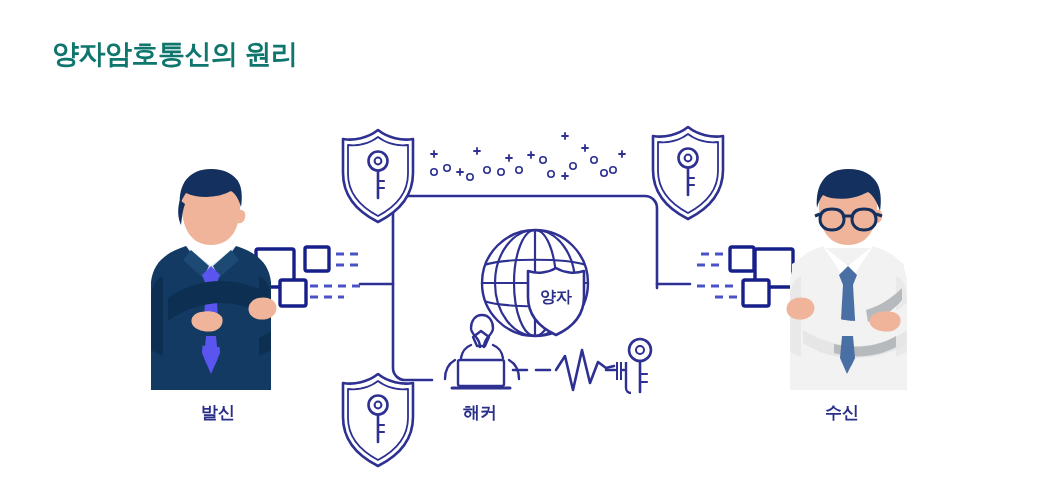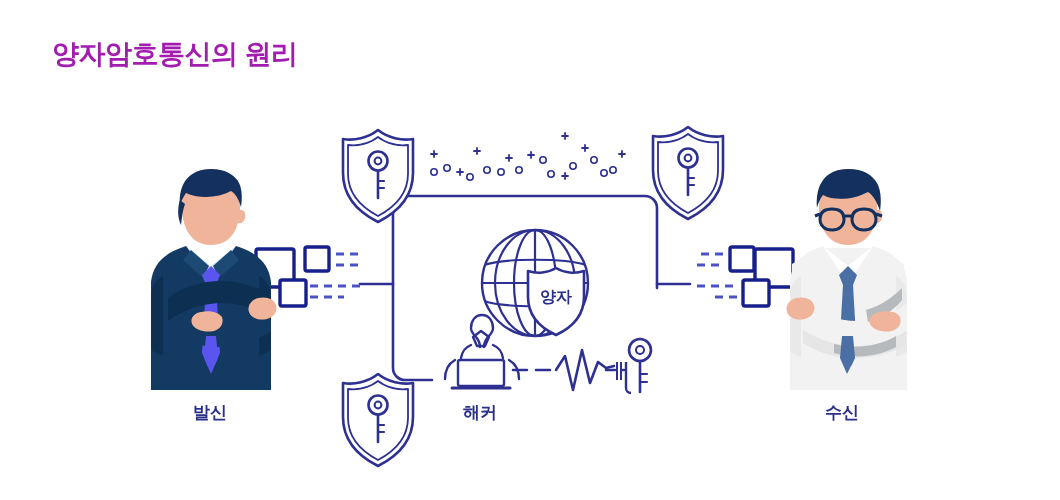--- a/index.html
+++ b/index.html
@@ -16,40 +16,40 @@
     height: 500px;
     background: #ffffff;
     overflow: hidden;
   }
   #page-title {
     position: absolute;
     left: 52px;
     top: 36px;
     font-size: 27px;
     font-weight: bold;
-    color: #a21caf;
+    color: #0f766e;
     letter-spacing: -0.5px;
     white-space: nowrap;
   }
   .scene {
     position: absolute;
     left: 0;
     top: 0;
     width: 1060px;
     height: 500px;
   }
   .node-label {
     position: absolute;
     font-size: 17px;
     font-weight: bold;
     color: #2a3089;
     text-align: center;
     white-space: nowrap;
   }
-  #label-sender { left: 150px; top: 401px; width: 120px; }
+  #label-sender { left: 158px; top: 401px; width: 120px; }
   #label-hacker { left: 420px; top: 401px; width: 120px; }
   #label-receiver { left: 782px; top: 401px; width: 120px; }
 </style>
 </head>
 <body>
 
 <div id="page">
 
   <div id="page-title">양자암호통신의 원리</div>
 

